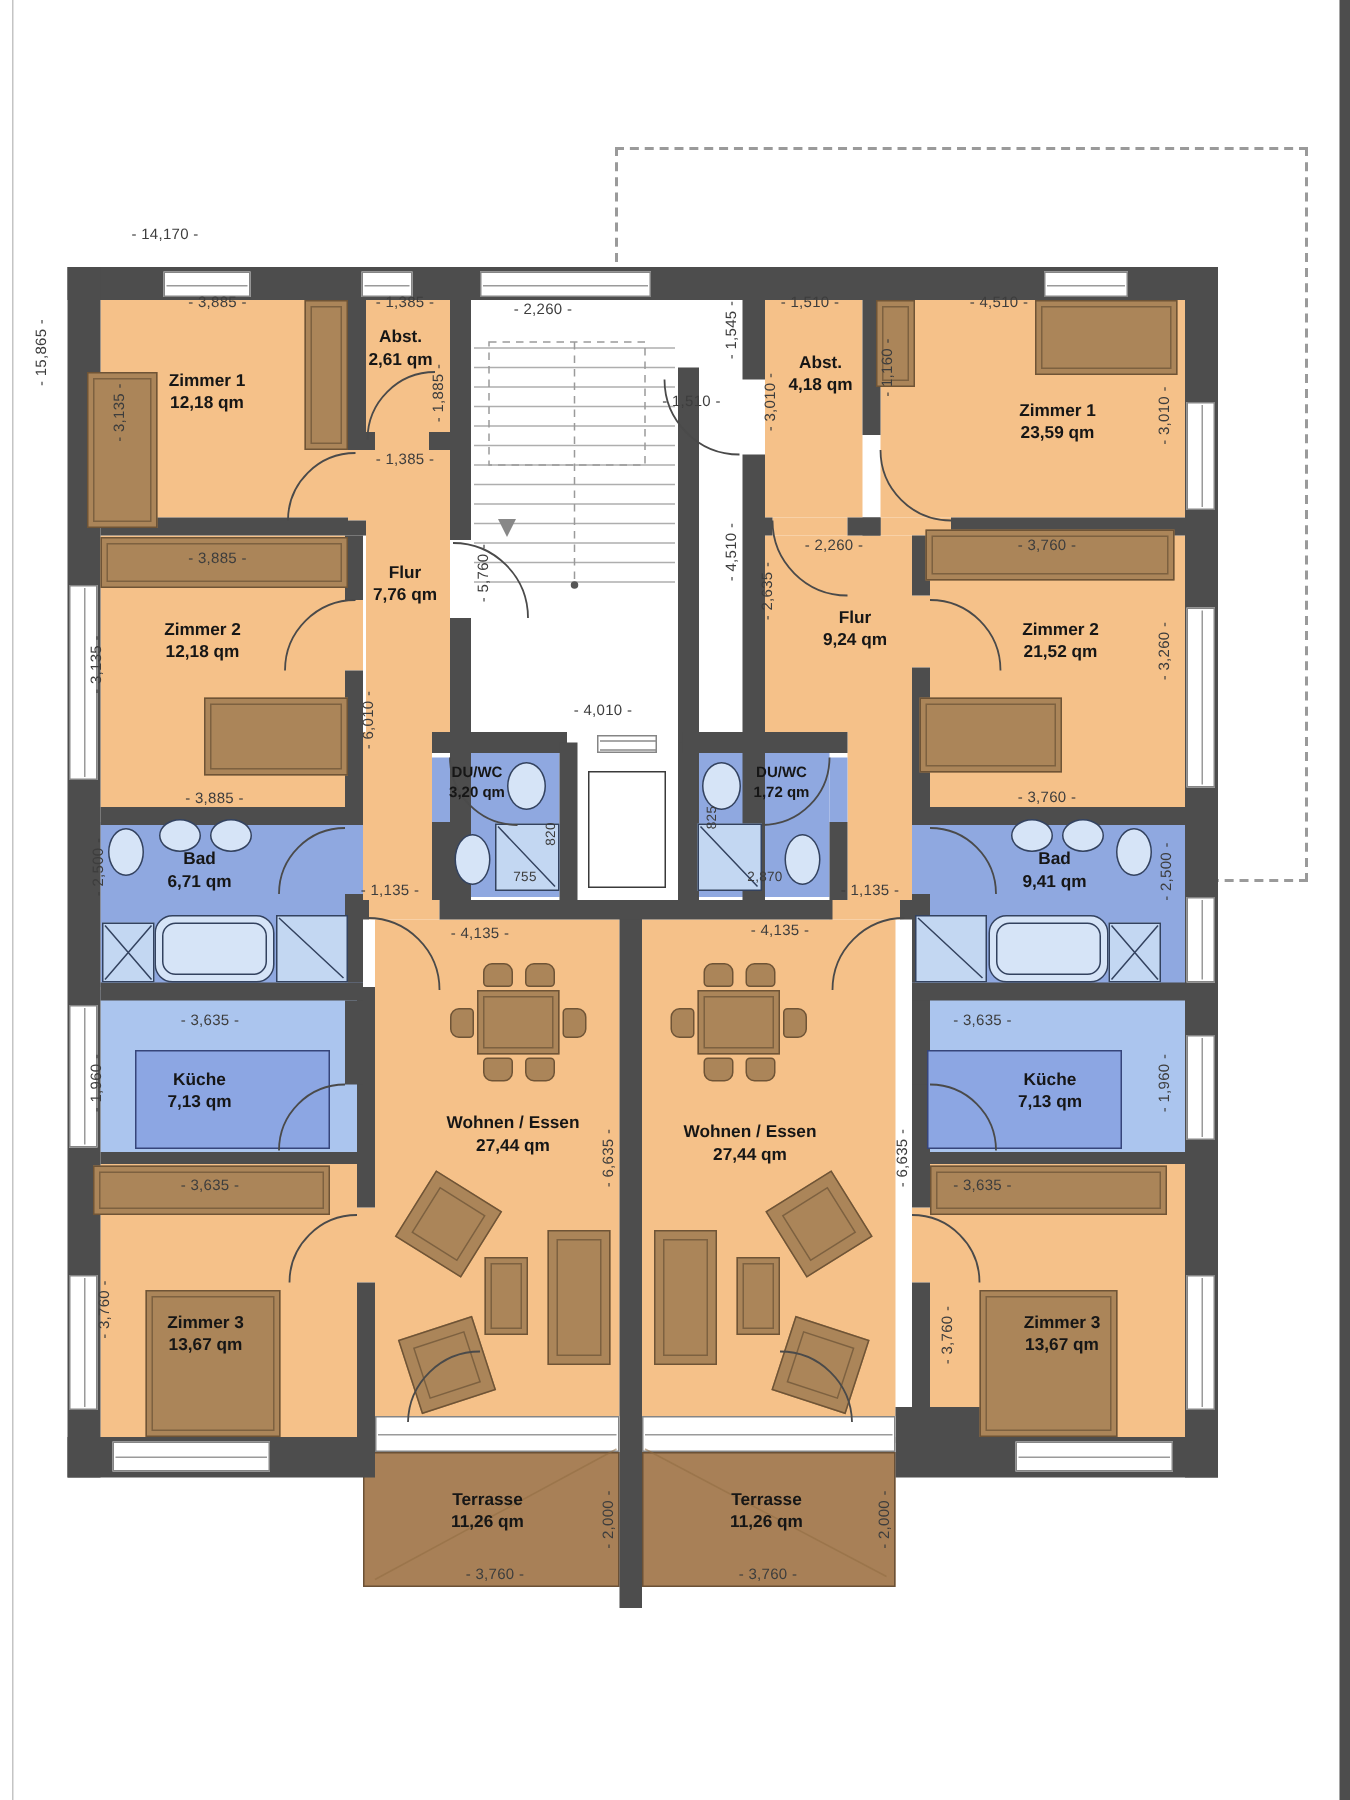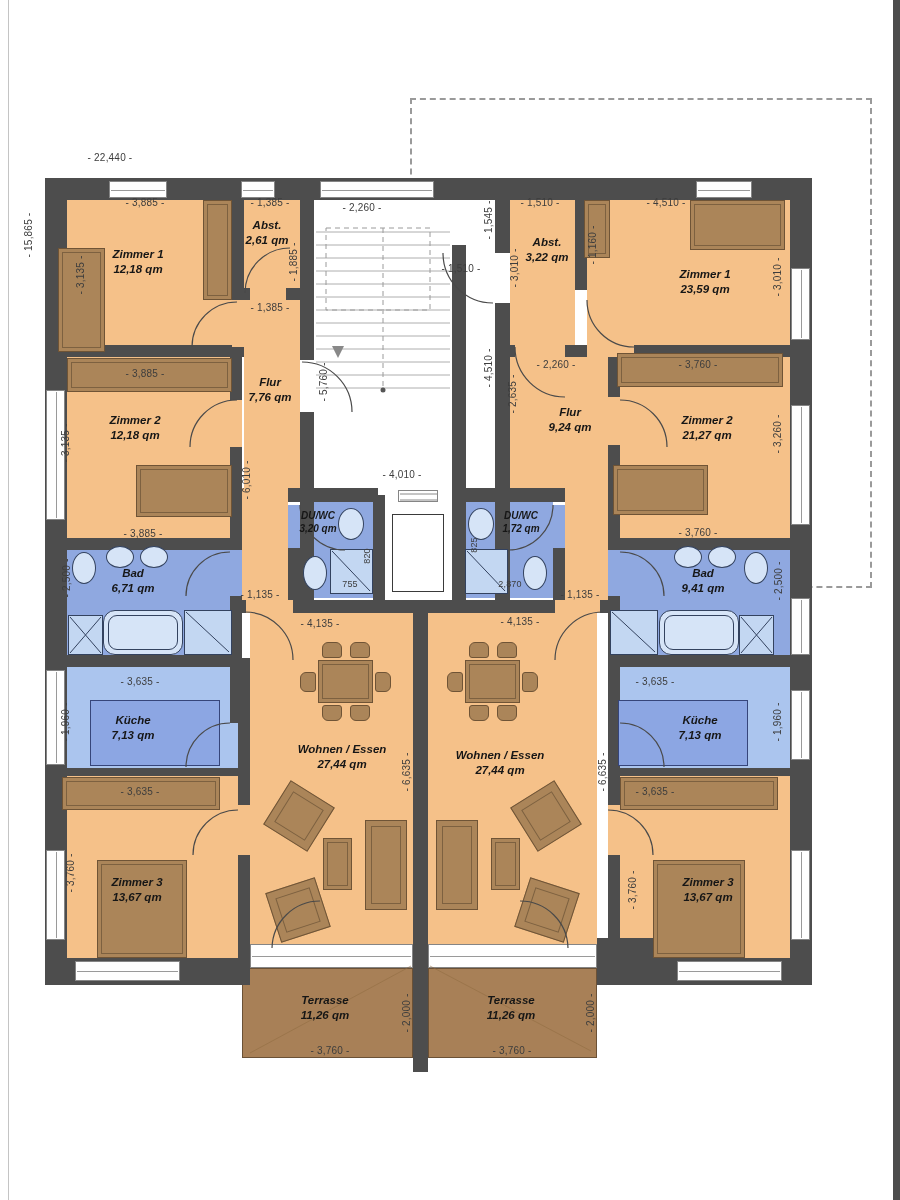--- a/index.html
+++ b/index.html
@@ -28,21 +28,21 @@
   .tub::after{content:"";position:absolute;inset:4px;border:1px solid #33425f;border-radius:9px;}
   .kunit{position:absolute;background:#8ca6e3;border:1.5px solid #36457a;box-sizing:border-box;}
   .evcar{position:absolute;background:#fff;border:1.5px solid #3a3a3a;box-sizing:border-box;}
   .dashedroof{position:absolute;border:2px dashed #9a9a9a;box-sizing:border-box;}
   .dim{position:absolute;font-size:10px;color:#3d3d3d;white-space:nowrap;
        transform:translate(-50%,-50%);letter-spacing:0.2px;}
   .dim.v{transform:translate(-50%,-50%) rotate(-90deg);}
   .dim.sm{font-size:9px;}
   .rlabel{position:absolute;transform:translate(-50%,-50%);font-size:11.5px;font-weight:bold;
           color:#161616;text-align:center;line-height:1.3;white-space:nowrap;}
-  .rlabel span{display:block;font-style:italic;}
+  .rlabel span{display:block;}
   .rlabel.sm{font-size:10px;}
   svg.overlay{position:absolute;left:0;top:0;pointer-events:none;}
 </style>
 </head>
 <body>
 
 <div id="canvas">
 
   <div class="abs" style="left:8px;top:0;width:1px;height:1200px;background:#c4c4c4;"></div>
   <div class="abs" style="left:893px;top:0;width:7px;height:1200px;background:#4d4d4d;"></div>
@@ -282,33 +282,33 @@
   <div class="rlabel" style="left:137px;top:890px;">
       <span>Zimmer 3</span>
       <span>13,67 qm</span>
     </div>
   <div class="rlabel" style="left:325px;top:1008px;">
       <span>Terrasse</span>
       <span>11,26 qm</span>
     </div>
   <div class="rlabel" style="left:547px;top:250px;">
       <span>Abst.</span>
-      <span>3,22 qm</span>
+      <span>4,18 qm</span>
     </div>
   <div class="rlabel" style="left:705px;top:282px;">
       <span>Zimmer 1</span>
       <span>23,59 qm</span>
     </div>
   <div class="rlabel" style="left:570px;top:420px;">
       <span>Flur</span>
       <span>9,24 qm</span>
     </div>
   <div class="rlabel" style="left:707px;top:428px;">
       <span>Zimmer 2</span>
-      <span>21,27 qm</span>
+      <span>21,52 qm</span>
     </div>
   <div class="rlabel sm" style="left:521px;top:522px;">
       <span>DU/WC</span>
       <span>1,72 qm</span>
     </div>
   <div class="rlabel" style="left:703px;top:581px;">
       <span>Bad</span>
       <span>9,41 qm</span>
     </div>
   <div class="rlabel" style="left:700px;top:728px;">
@@ -321,21 +321,21 @@
     </div>
   <div class="rlabel" style="left:708px;top:890px;">
       <span>Zimmer 3</span>
       <span>13,67 qm</span>
     </div>
   <div class="rlabel" style="left:511px;top:1008px;">
       <span>Terrasse</span>
       <span>11,26 qm</span>
     </div>
 
-  <div class="dim" style="left:110px;top:157px;">- 22,440 -</div>
+  <div class="dim" style="left:110px;top:157px;">- 14,170 -</div>
   <div class="dim v" style="left:28px;top:235px;">- 15,865 -</div>
   <div class="dim" style="left:145px;top:202px;">- 3,885 -</div>
   <div class="dim v" style="left:80px;top:275px;">- 3,135 -</div>
   <div class="dim" style="left:270px;top:202px;">- 1,385 -</div>
   <div class="dim v" style="left:293px;top:262px;">- 1,885 -</div>
   <div class="dim" style="left:270px;top:307px;">- 1,385 -</div>
   <div class="dim" style="left:145px;top:373px;">- 3,885 -</div>
   <div class="dim v" style="left:65px;top:443px;">- 3,135 -</div>
   <div class="dim v" style="left:246px;top:480px;">- 6,010 -</div>
   <div class="dim" style="left:143px;top:533px;">- 3,885 -</div>

